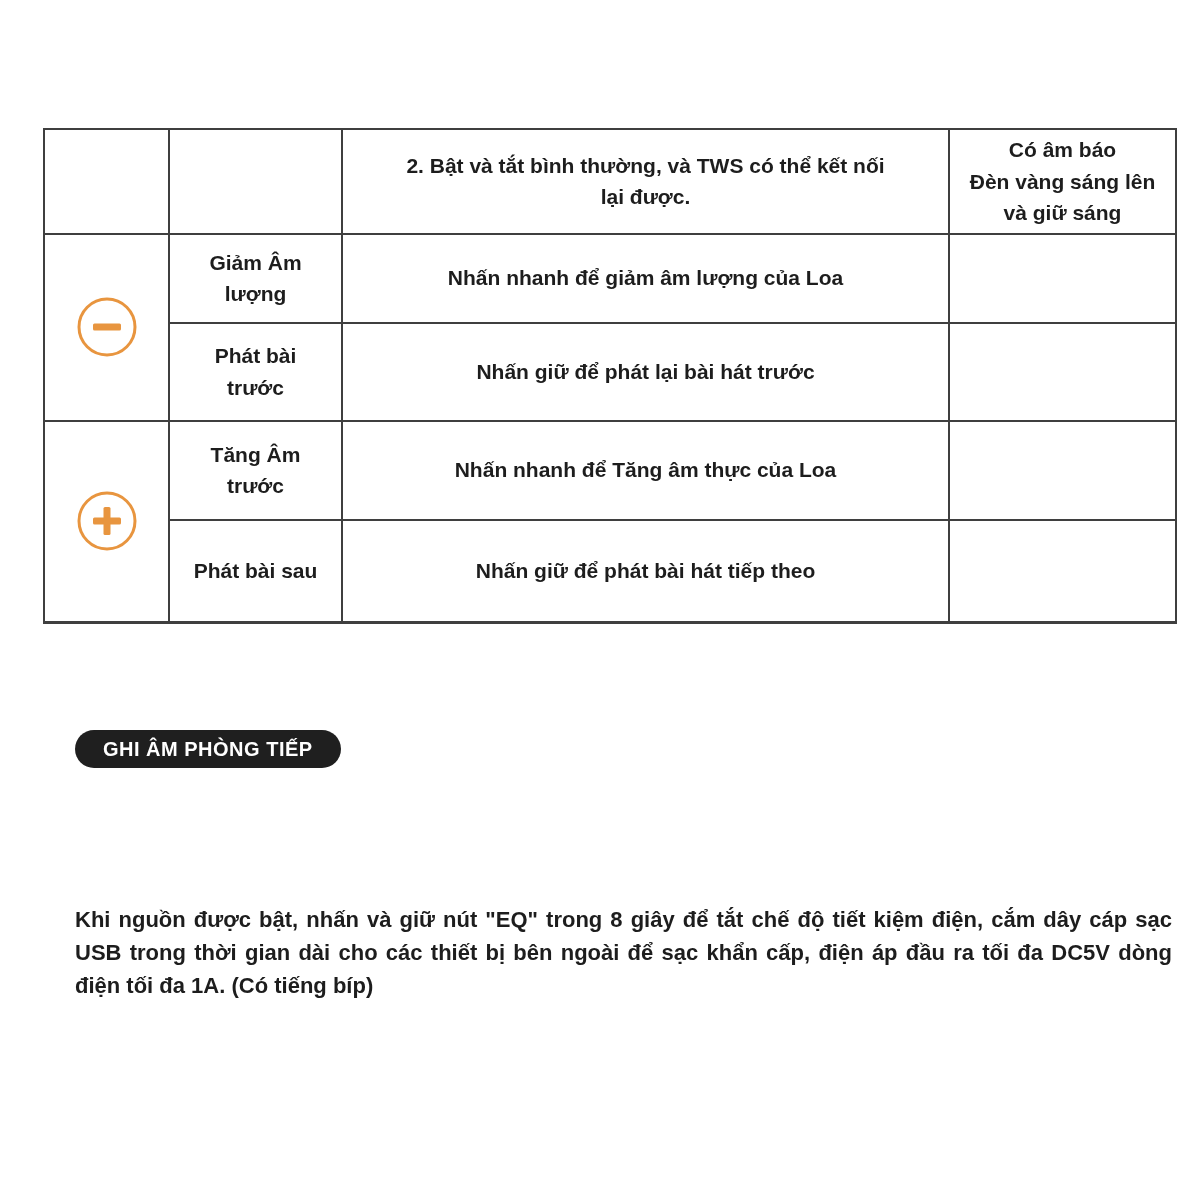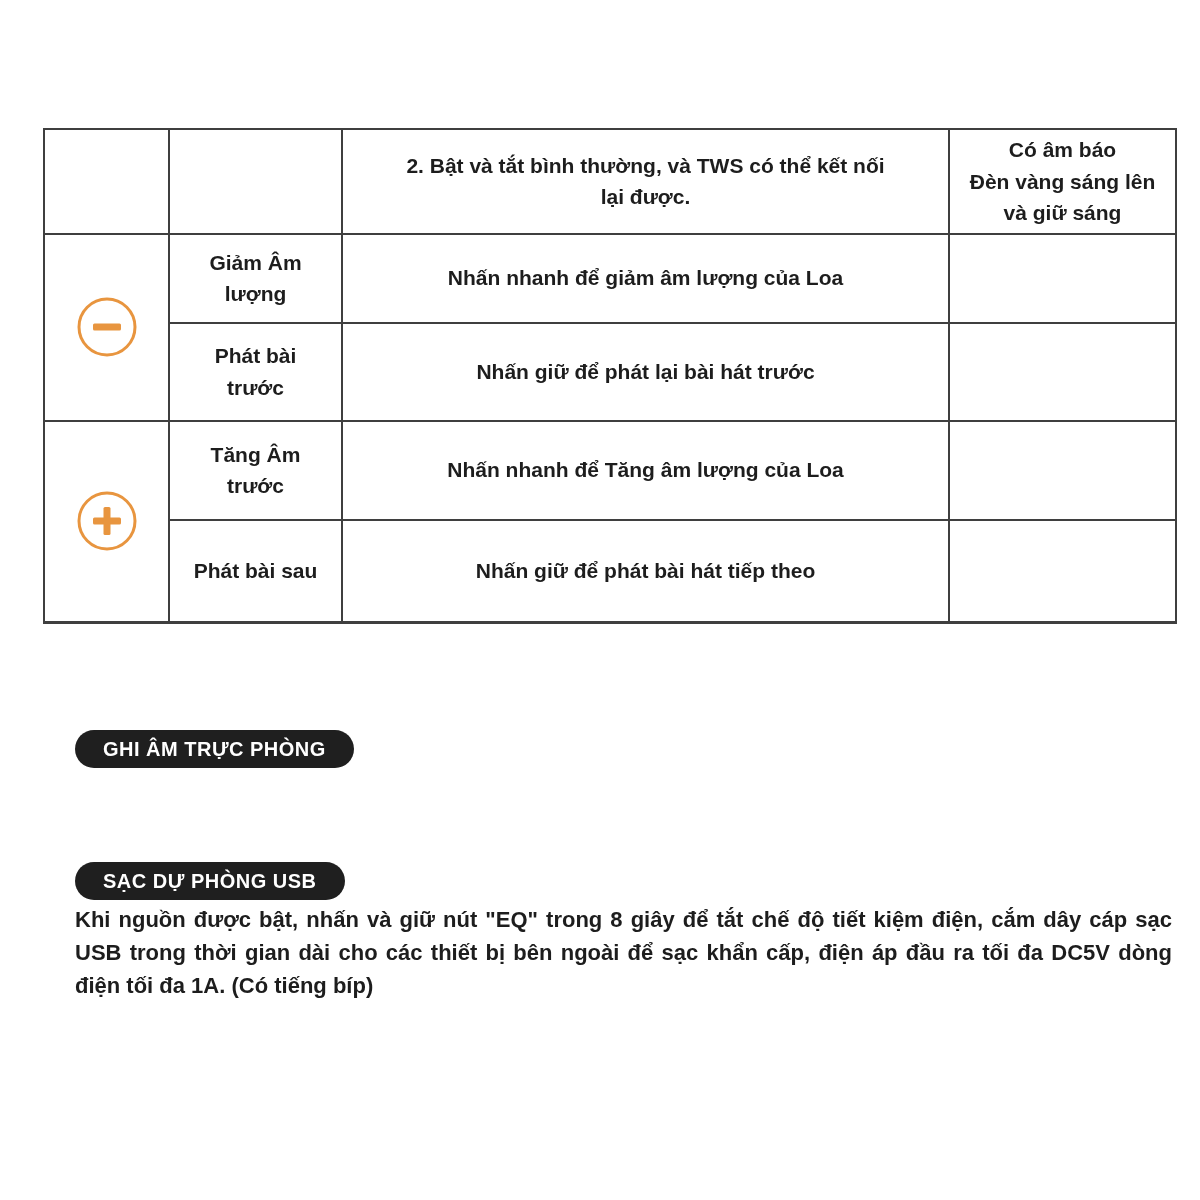--- a/index.html
+++ b/index.html
@@ -104,29 +104,28 @@
           <div class="icon-wrap">
             <svg width="62" height="62" viewBox="0 0 62 62" aria-hidden="true">
               <circle cx="31" cy="31" r="28" fill="none" stroke="#E8953F" stroke-width="3"></circle>
               <rect x="17" y="27.5" width="28" height="7" rx="1.5" fill="#E8953F"></rect>
               <rect x="27.5" y="17" width="7" height="28" rx="1.5" fill="#E8953F"></rect>
             </svg>
           </div>
         </td>
         <td>Tăng Âm
 trước</td>
-        <td>Nhấn nhanh để Tăng âm lượng của Loa</td>
+        <td>Nhấn nhanh để Tăng âm thực của Loa</td>
         <td></td>
       </tr>
       <tr style="height:103px">
         <td>Phát bài sau</td>
         <td>Nhấn giữ để phát bài hát tiếp theo</td>
         <td></td>
       </tr>
     </tbody>
   </table>
 
-  <div class="badge badge-1">GHI ÂM TRỰC PHÒNG</div>
+  <div class="badge badge-1">GHI ÂM PHÒNG TIẾP</div>
 
-  <div class="badge badge-2">SẠC DỰ PHÒNG USB</div>
   <p class="para para-2">Khi nguồn được bật, nhấn và giữ nút "EQ" trong 8 giây để tắt chế độ tiết kiệm điện, cắm dây cáp sạc USB trong thời gian dài cho các thiết bị bên ngoài để sạc khẩn cấp, điện áp đầu ra tối đa DC5V dòng điện tối đa 1A. (Có tiếng bíp)</p>
 
 </div>
 
 </body></html>

